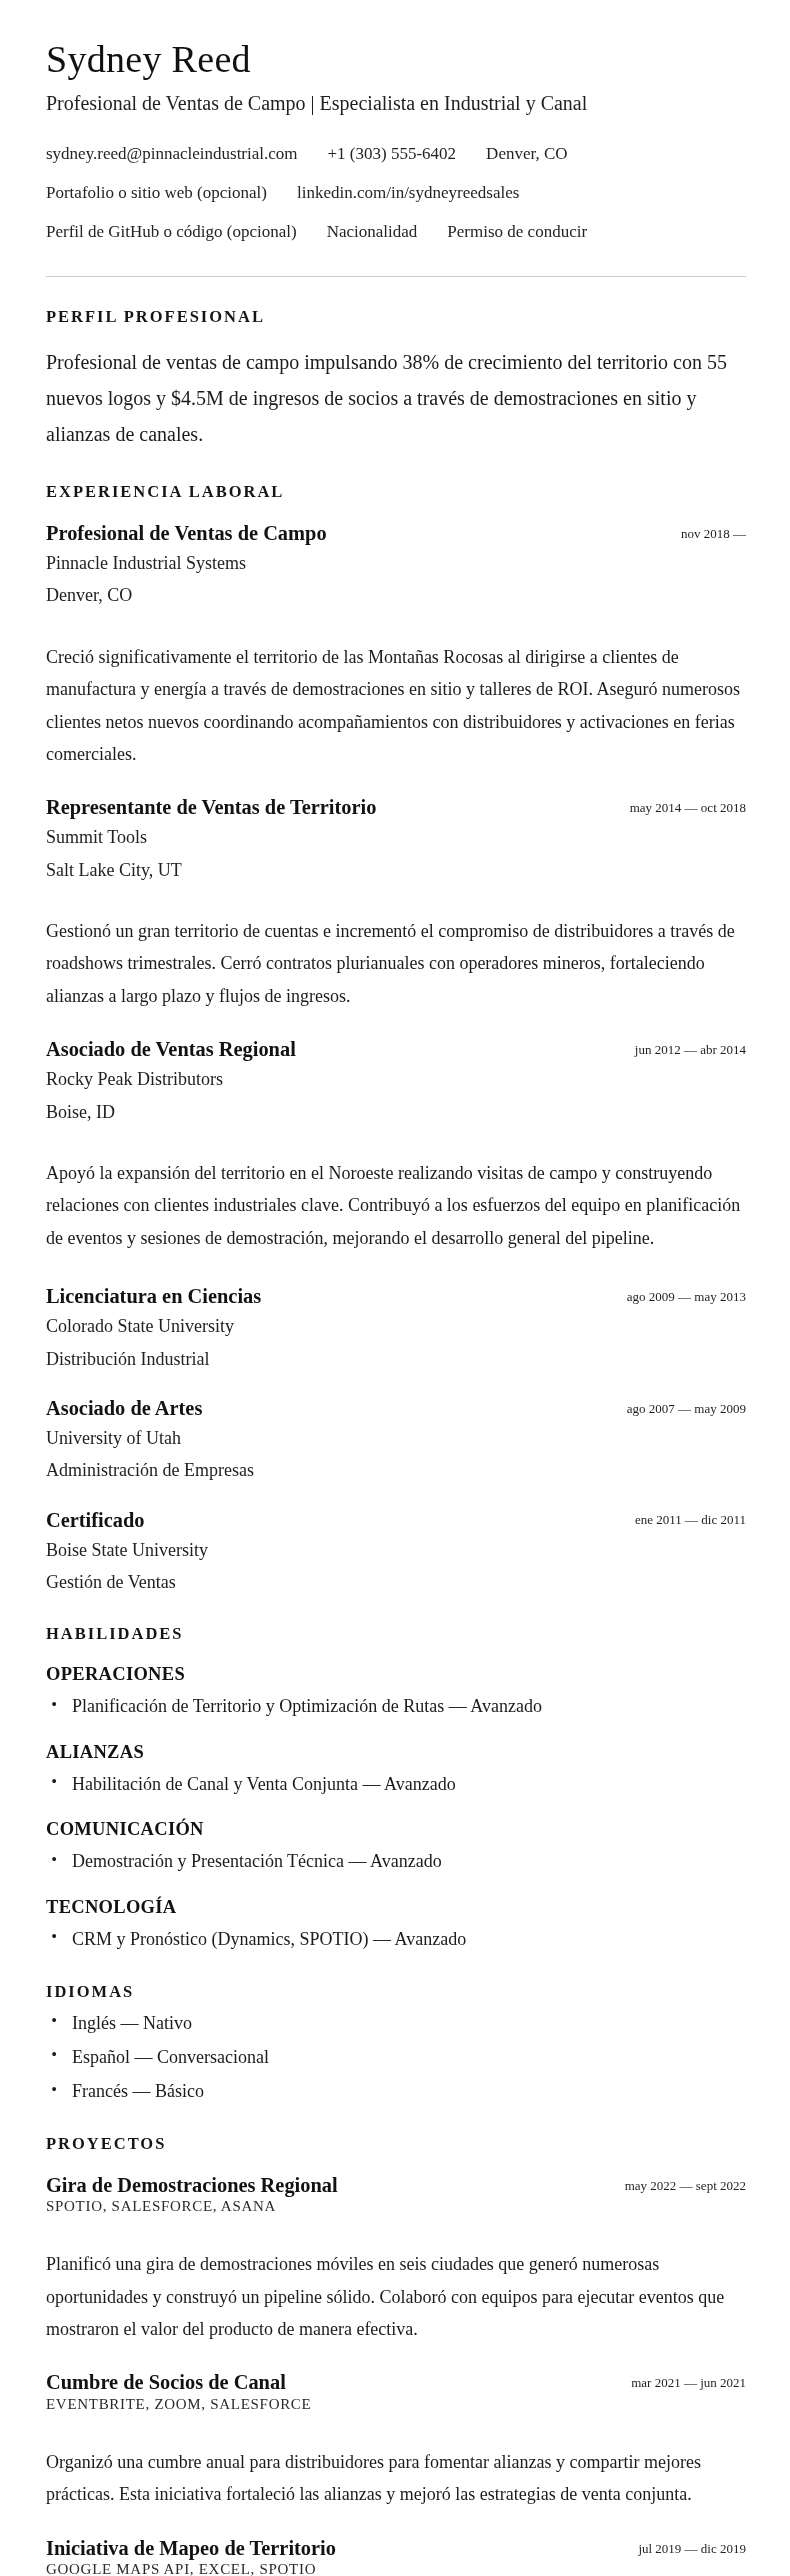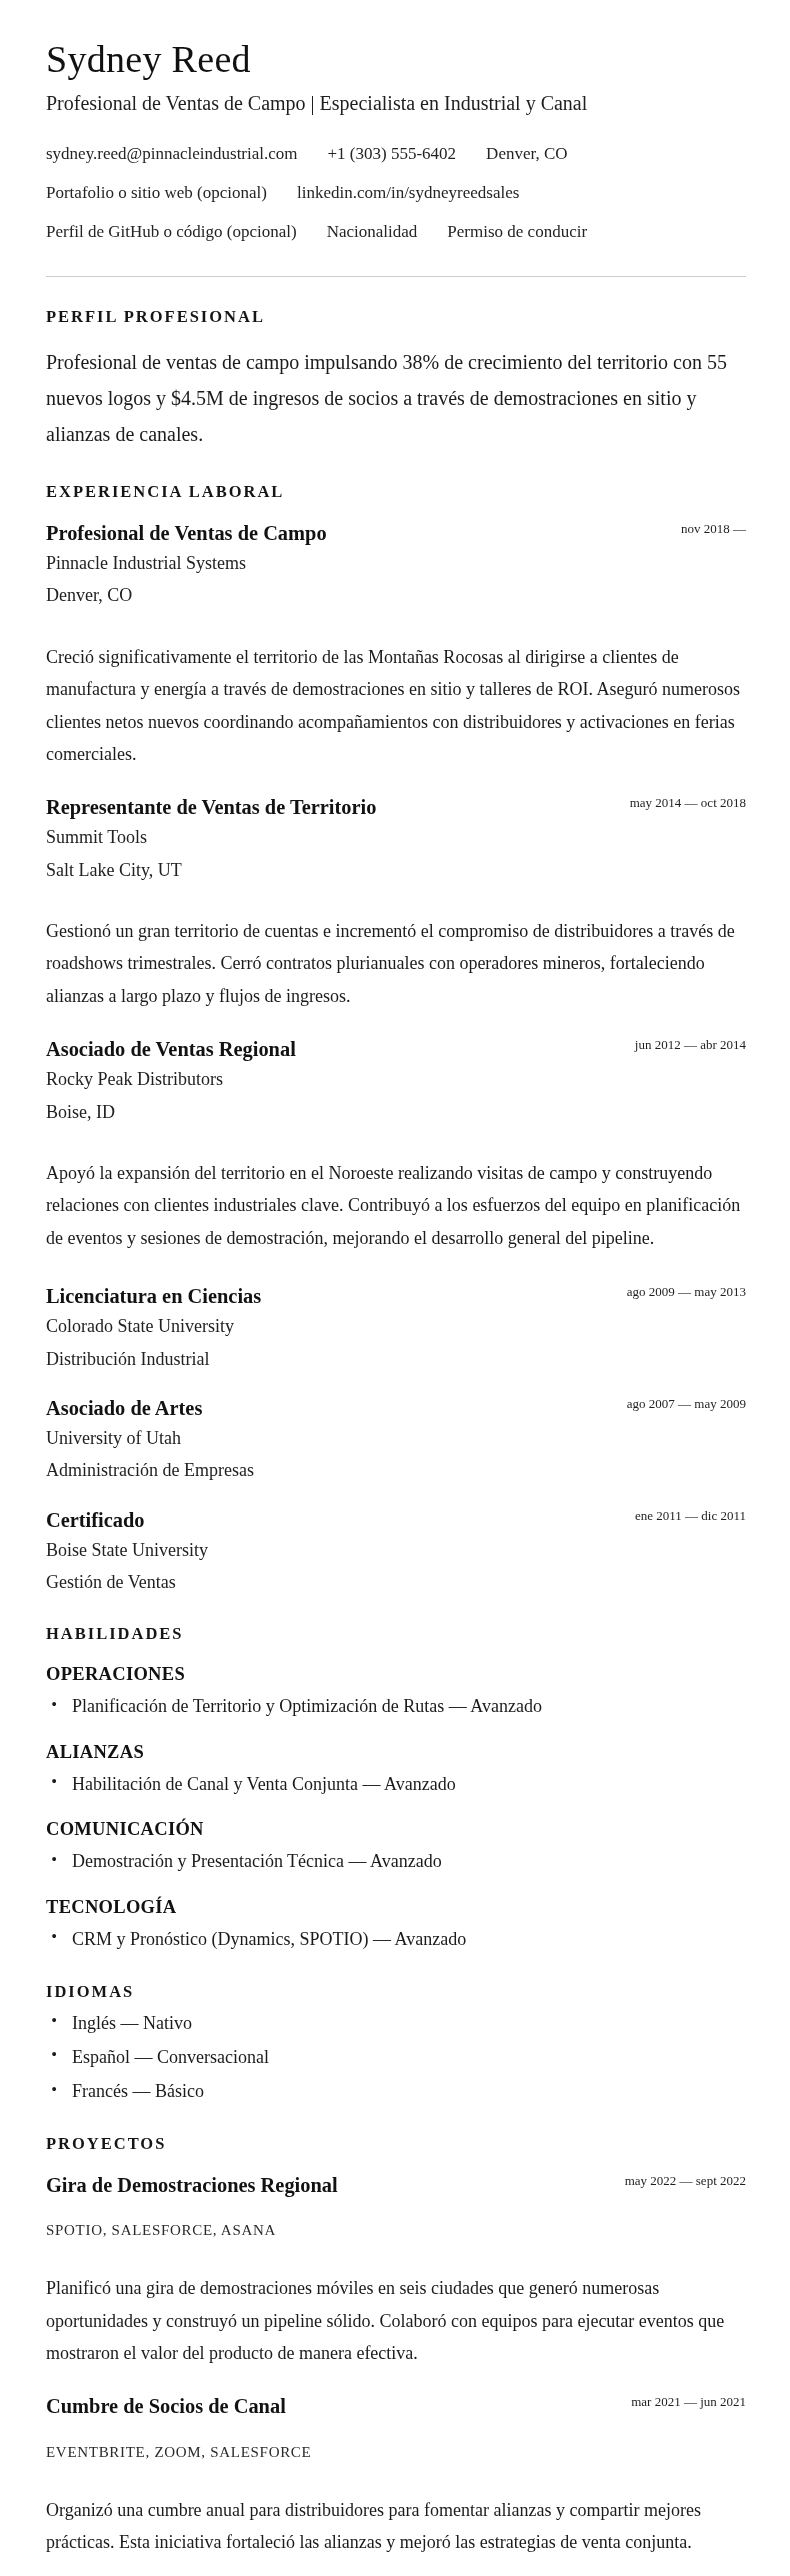--- a/index.html
+++ b/index.html
@@ -62,21 +62,21 @@
     color: #1b1b1b;
     max-width: 702px;
   }
 
   
   .entry { margin-top: 25px; }
   .entry.first { margin-top: 18.5px; }
   .entry-head {
     display: flex;
     justify-content: space-between;
-    align-items: flex-start;
+    align-items: center;
     gap: 20px;
   }
   .entry-title {
     font-size: 20.4px;
     font-weight: 700;
     color: #121212;
     line-height: 1.25;
   }
   .entry-dates {
     font-size: 13px;
@@ -88,21 +88,21 @@
     font-size: 18px;
     color: #222;
     line-height: 1.3;
     margin-top: 5.3px;
   }
   .entry-sub + .entry-sub { margin-top: 9.2px; }
   .entry-tech {
     font-size: 15px;
     letter-spacing: 0.7px;
     color: #2a2a2a;
-    margin-top: 24px;
+    margin-top: 0;
   }
   .entry-desc {
     font-size: 18px;
     line-height: 1.8;
     margin-top: 33px;
     color: #1b1b1b;
     max-width: 709px;
   }
 
   

